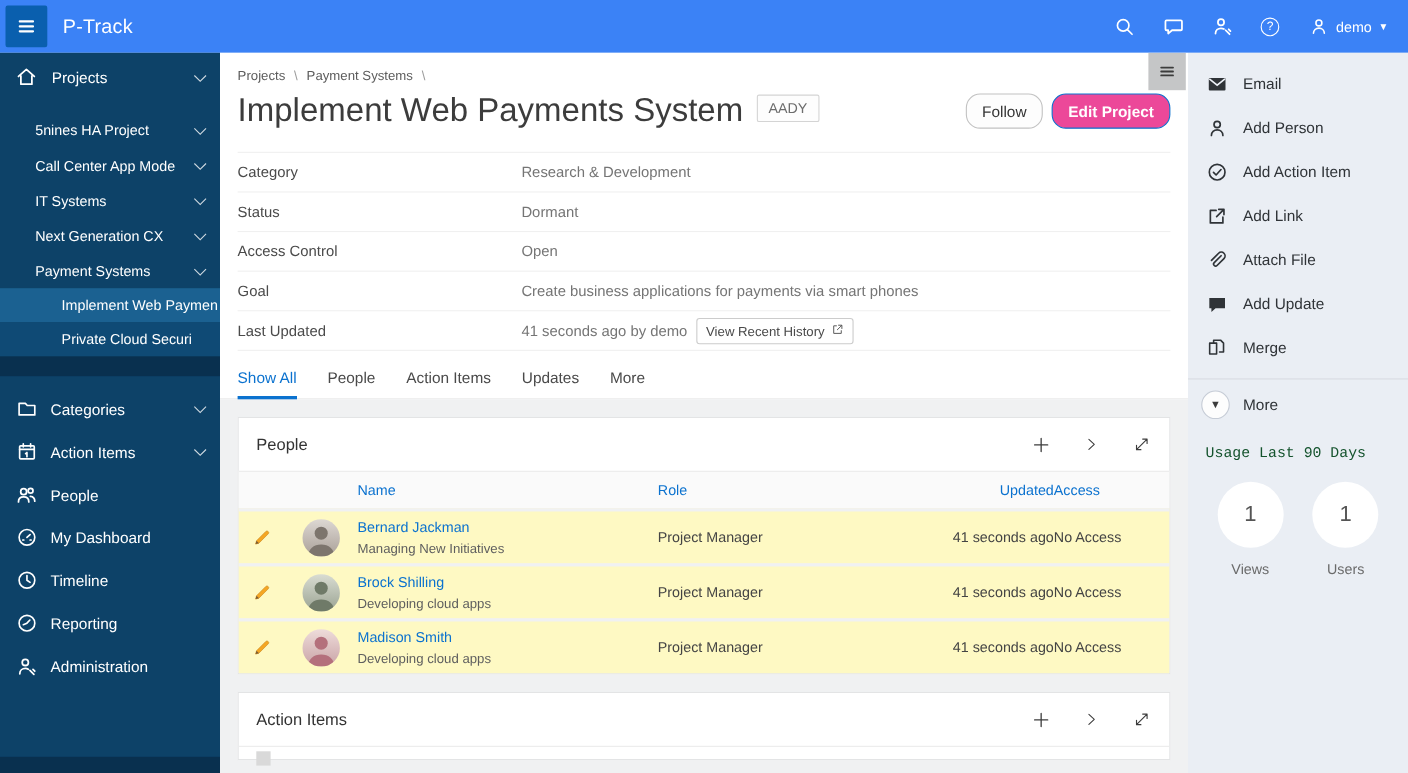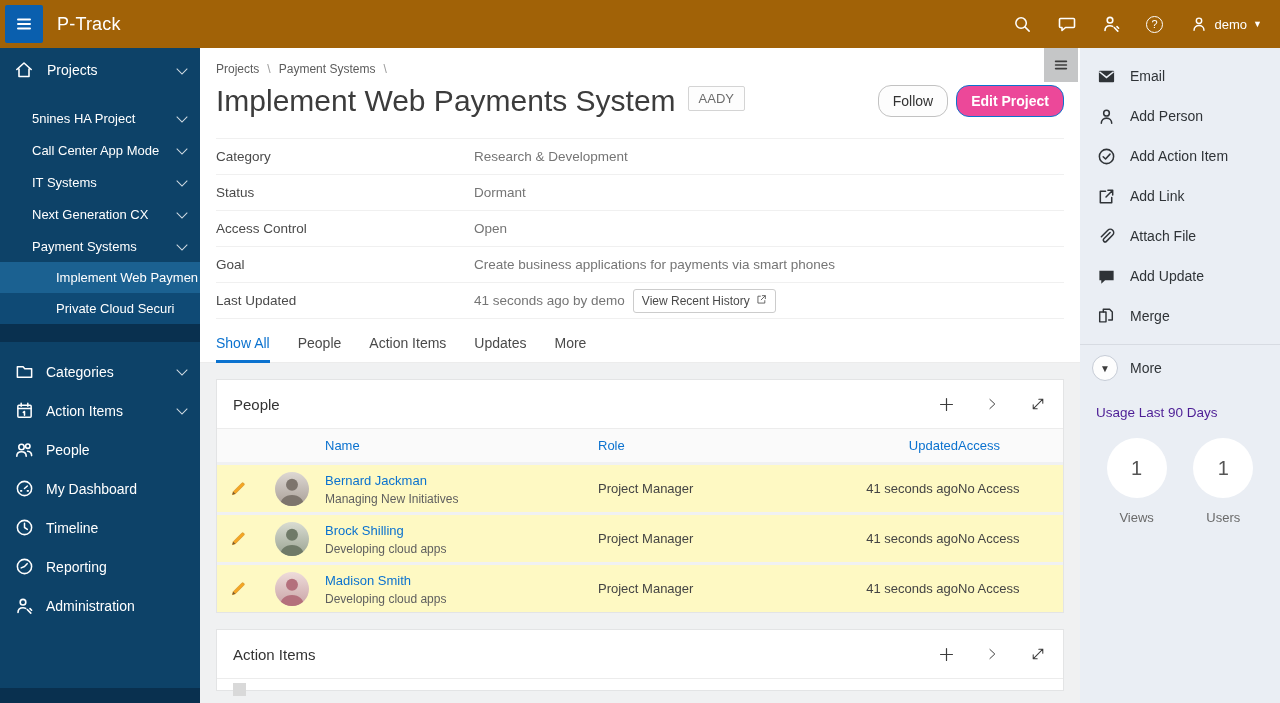--- a/index.html
+++ b/index.html
@@ -1,20 +1,20 @@
 <!DOCTYPE html>
 <html><head>
 <meta charset="utf-8">
 <style>
   * { margin:0; padding:0; box-sizing:border-box; }
   html,body { width:1280px; height:703px; font-family:"Liberation Sans", sans-serif; }
   .app { width:1280px; height:703px; overflow:hidden; display:flex; flex-direction:column; background:#fff; }
 
   
-  .topbar { height:48px; background:#a16207; display:flex; align-items:center; flex:none; color:#fff; }
+  .topbar { height:48px; background:#3b82f6; display:flex; align-items:center; flex:none; color:#fff; }
   .tb-menu-btn { width:38px; height:38px; margin-left:5px; background:#0a5fae; display:flex; align-items:center; justify-content:center; border-radius:2px; cursor:pointer; }
   .tb-title { font-size:18px; margin-left:14px; letter-spacing:.2px; }
   .tb-right { margin-left:auto; display:flex; align-items:center; gap:24px; padding-right:18px; }
   .tb-icon { width:20px; height:20px; display:flex; align-items:center; justify-content:center; cursor:pointer; }
   .tb-user { display:flex; align-items:center; gap:6px; font-size:13px; cursor:pointer; }
   .caret { font-size:9px; line-height:1; }
   .help-circle { width:17px; height:17px; border:1.5px solid #fff; border-radius:50%; display:flex; align-items:center; justify-content:center; font-size:11px; color:#fff; }
 
   .body-row { display:flex; flex:1; min-height:0; }
 
@@ -83,21 +83,21 @@
   .ai-checkbox { position:absolute; left:16px; top:4px; width:13px; height:13px; background:#d9d9d9; }
 
   
   .right-panel { width:200px; flex:none; background:#eaeef4; display:flex; flex-direction:column; overflow:hidden; }
   .rp-list { padding-top:8px; }
   .rp-item { height:40px; display:flex; align-items:center; gap:14px; padding:0 16px; font-size:14px; color:#2f3337; cursor:pointer; }
   .rp-ico { width:20px; height:20px; display:flex; align-items:center; justify-content:center; flex:none; color:#2f3337; }
   .rp-divider { border-top:1px solid #d7dbe2; margin-top:8px; }
   .rp-more { height:46px; display:flex; align-items:center; gap:12px; padding:0 12px; font-size:14px; color:#2f3337; cursor:pointer; }
   .more-circle { width:26px; height:26px; background:#fdfdfd; border:1px solid #c6ccd6; border-radius:50%; display:flex; align-items:center; justify-content:center; font-size:10px; color:#3c3c3c; }
-  .usage-title { margin:14px 16px 0; font-size:13.5px; color:#4c1d95; }
+  .usage-title { margin:14px 16px 0; font-size:13.5px; color:#14532d;font-family:Liberation Mono, monospace; }
   .usage-circles { display:flex; justify-content:space-evenly; margin-top:18px; }
   .usage-col { display:flex; flex-direction:column; align-items:center; gap:12px; }
   .stat-circle { width:60px; height:60px; background:#fff; border-radius:50%; display:flex; align-items:center; justify-content:center; font-size:20px; color:#555; }
   .stat-label { font-size:13px; color:#6a6a6a; }
 
   svg.line { stroke:currentColor; fill:none; stroke-width:1.6; stroke-linecap:round; stroke-linejoin:round; }
 </style>
 </head>
 <body>
 

